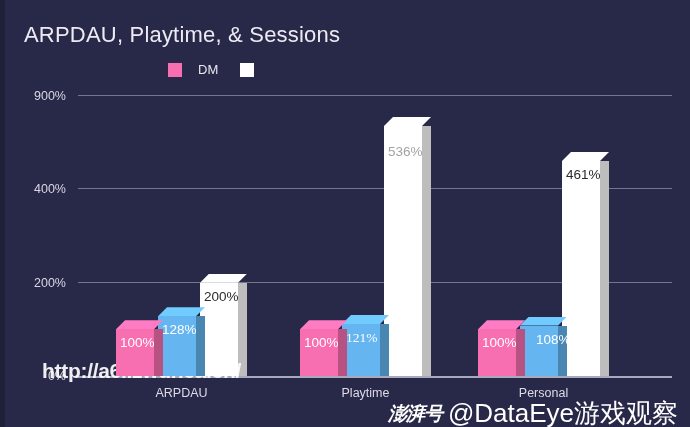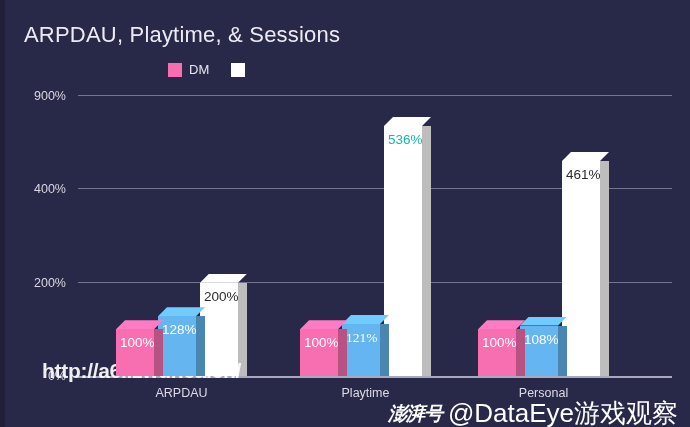--- a/index.html
+++ b/index.html
@@ -41,21 +41,21 @@
     left: 168px;
     top: 62px;
     display: flex;
     align-items: center;
     gap: 22px;
     white-space: nowrap;
   }
   .legend-item {
     display: flex;
     align-items: center;
-    gap: 7px;
+    gap: 16px;
   }
   .legend-swatch {
     width: 14px;
     height: 14px;
     display: block;
   }
   .legend-label {
     font-size: 13px;
     color: #e8e6ef;
   }
@@ -242,36 +242,36 @@
         <div class="bar" style="left: 42px; height: 52px; z-index: 9; font-family: Liberation Serif, serif;">
           <div class="top" style="background: rgb(112, 203, 255);"></div>
           <div class="side" style="background: rgb(74, 134, 178);"></div>
           <div class="front" style="background: rgb(100, 181, 240);"></div>
           <div class="bar-value" style="color: rgb(255, 255, 255);">121%</div>
         </div>
         <div class="bar" style="left: 84px; height: 250.133px; z-index: 8;">
           <div class="top" style="background: rgb(255, 255, 255);"></div>
           <div class="side" style="background: rgb(189, 189, 189);"></div>
           <div class="front" style="background: rgb(255, 255, 255);"></div>
-          <div class="bar-value" style="color: #14b8a6;">536%</div>
+          <div class="bar-value" style="color: #a3a3a3; margin-top: 12px;">536%</div>
         </div>
         <div class="group-label">Playtime</div>
       </div>
       <div class="group" style="left: 400px; width: 131px;">
         <div class="bar" style="left: 0px; height: 46.6667px; z-index: 10;">
           <div class="top" style="background: rgb(255, 124, 197);"></div>
           <div class="side" style="background: rgb(183, 82, 130);"></div>
           <div class="front" style="background: rgb(247, 111, 176);"></div>
           <div class="bar-value" style="color: rgb(255, 255, 255);">100%</div>
         </div>
         <div class="bar" style="left: 42px; height: 50.4px; z-index: 9;">
           <div class="top" style="background: rgb(112, 203, 255);"></div>
           <div class="side" style="background: rgb(74, 134, 178);"></div>
           <div class="front" style="background: rgb(100, 181, 240);"></div>
-          <div class="bar-value" style="color: rgb(255, 255, 255);">108%</div>
+          <div class="bar-value" style="color: rgb(255, 255, 255); margin-left: 12px;">108%</div>
         </div>
         <div class="bar" style="left: 84px; height: 215.133px; z-index: 8;">
           <div class="top" style="background: rgb(255, 255, 255);"></div>
           <div class="side" style="background: rgb(189, 189, 189);"></div>
           <div class="front" style="background: rgb(255, 255, 255);"></div>
           <div class="bar-value" style="color: rgb(43, 43, 43);">461%</div>
         </div>
         <div class="group-label">Personal</div>
       </div>
     </div>

